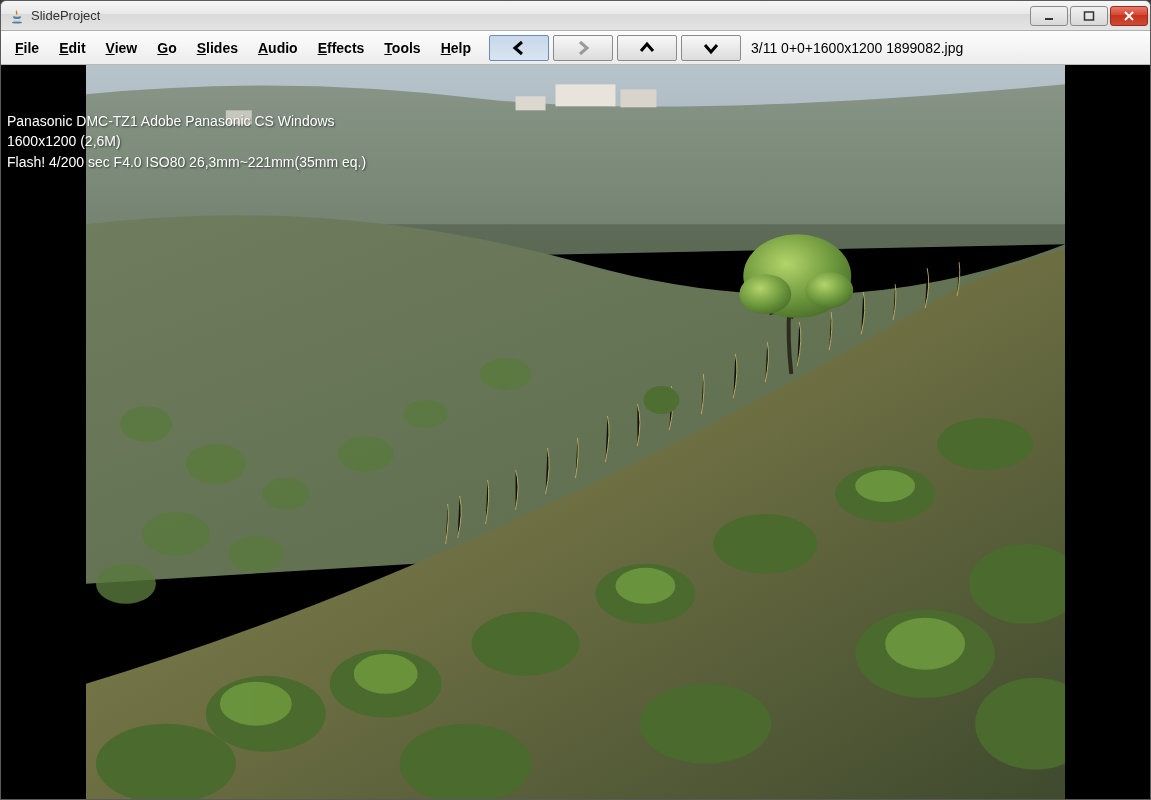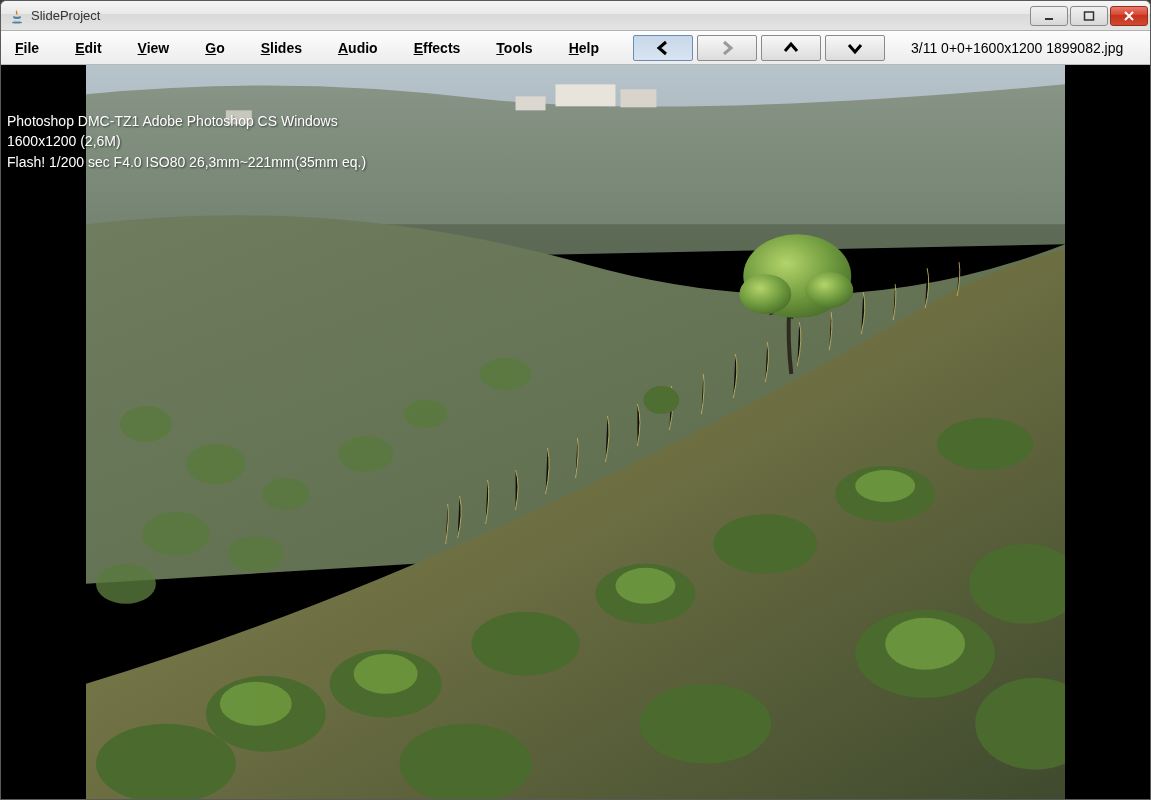--- a/index.html
+++ b/index.html
@@ -46,21 +46,21 @@
     }
     .win-btn svg { width: 12px; height: 10px; }
 
     .menubar {
       height: 34px;
       background: linear-gradient(to bottom, #fdfdfd, #ececec);
       border-bottom: 1px solid #b8b8b8;
       display: flex;
       align-items: center;
       padding: 0 4px;
-      gap: 16px;
+      gap: 0;
     }
     .menu-item {
       padding: 4px 10px;
       font-size: 14px;
       color: #000;
       cursor: pointer;
       font-weight: bold;
     }
     .menu-item .ul { text-decoration: underline; }
 
@@ -298,19 +298,19 @@
           <ellipse cx="680" cy="230" rx="26" ry="20" fill="url(#treeCrown)"></ellipse>
           <ellipse cx="744" cy="226" rx="24" ry="18" fill="url(#treeCrown)"></ellipse>
         </g>
 
         <ellipse cx="576" cy="336" rx="18" ry="14" fill="#4f6e32"></ellipse>
       </svg>
     </div>
 
     <div class="overlay">
       <div class="minibox"></div>
-      <div>Photoshop DMC-TZ1  Adobe Photoshop CS Windows</div>
+      <div>Panasonic DMC-TZ1  Adobe Panasonic CS Windows</div>
       <div>1600x1200 (2,6M)</div>
-      <div>Flash! 1/200 sec  F4.0  ISO80  26,3mm~221mm(35mm eq.)</div>
+      <div>Flash! 4/200 sec  F4.0  ISO80  26,3mm~221mm(35mm eq.)</div>
     </div>
   </div>
 
 </div>
 
 </body></html>

